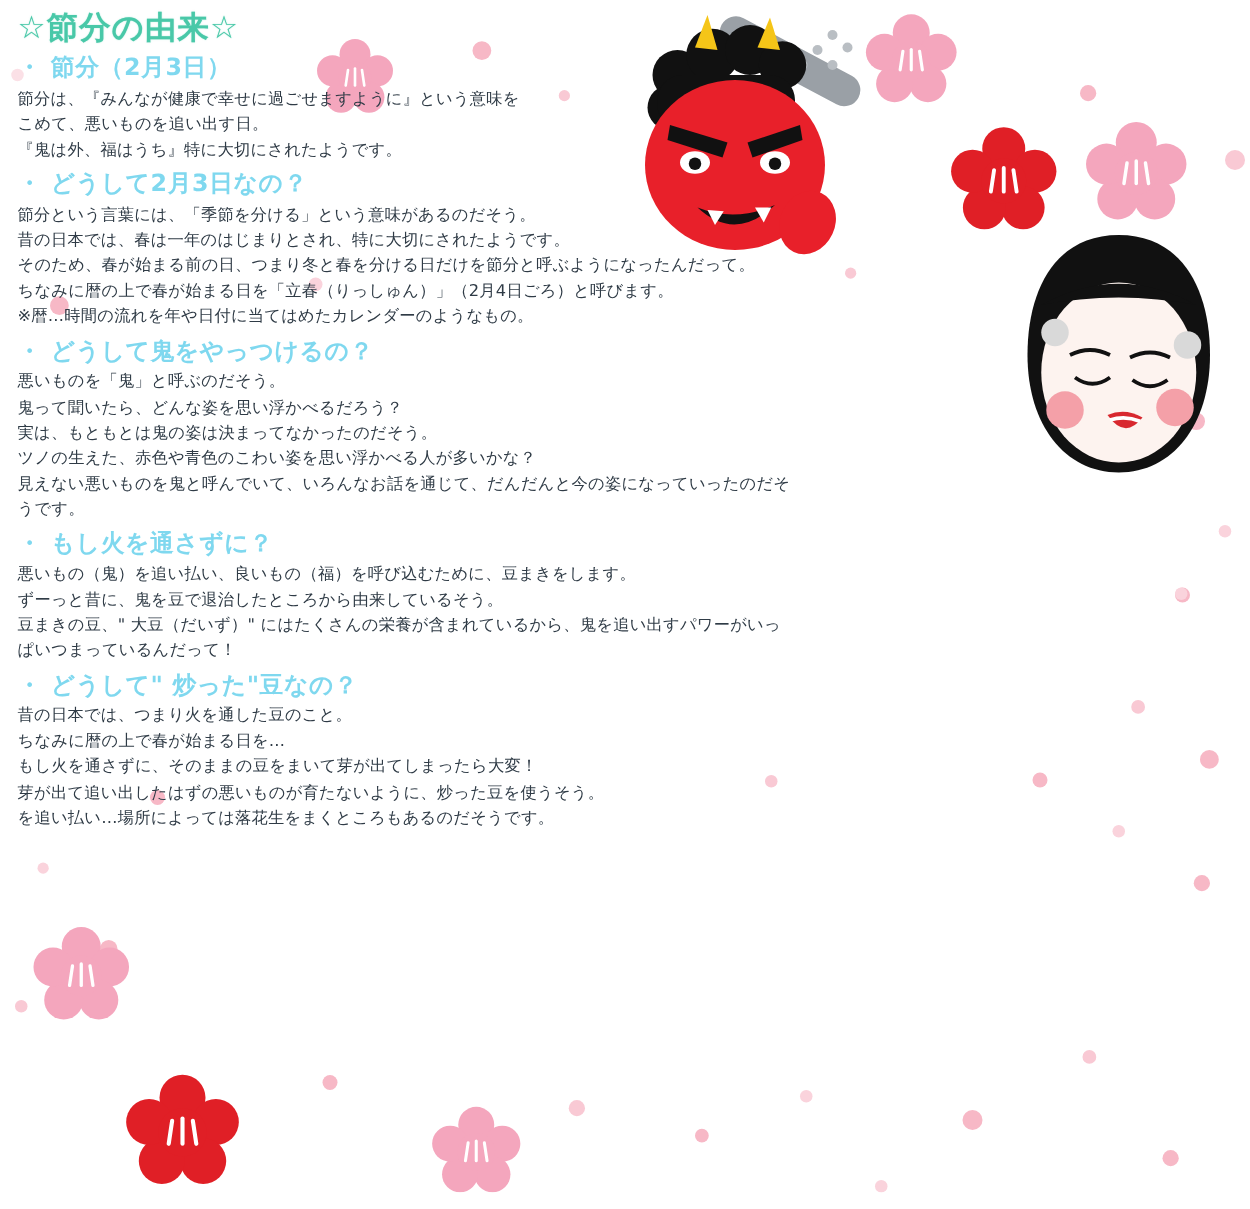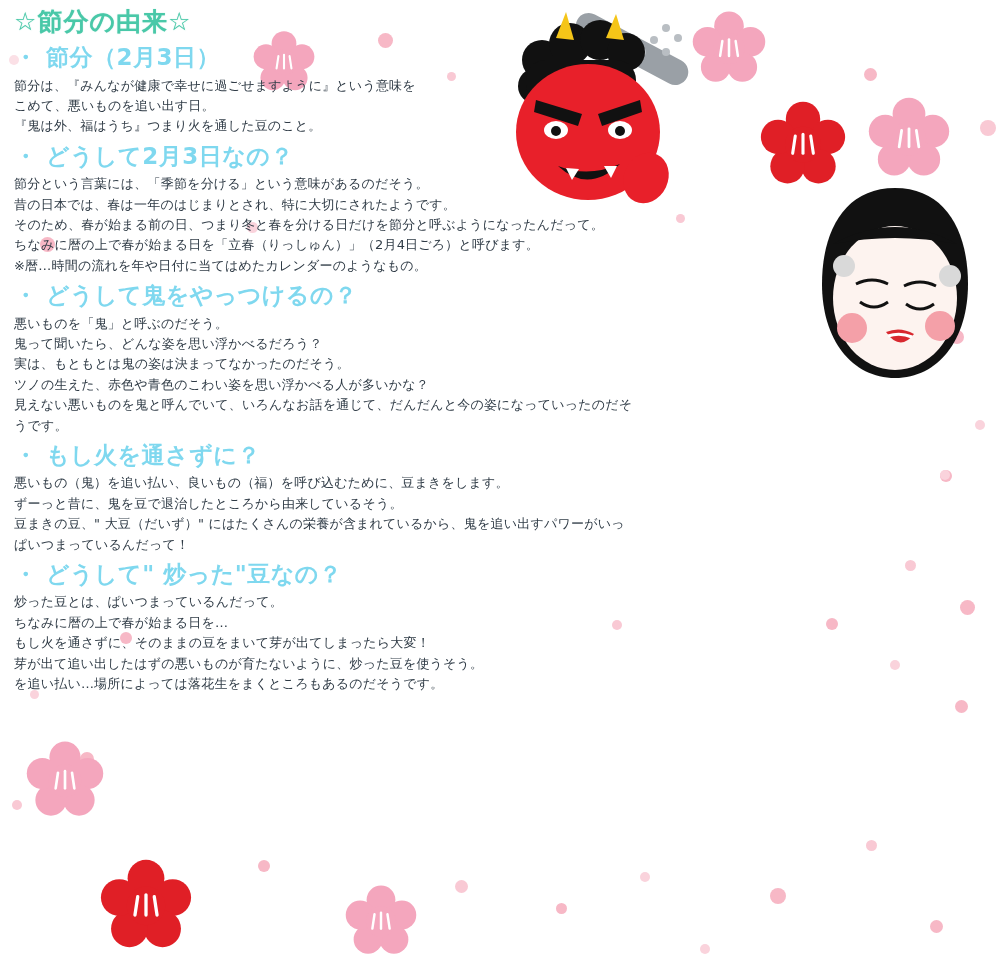--- a/index.html
+++ b/index.html
@@ -57,21 +57,21 @@
     color: #49c8a8;
     font-size: 25px;
     font-weight: bold;
     letter-spacing: 1px;
     line-height: 1.25;
     margin: 0 0 4px 4px;
     text-shadow: 0 0 1px rgba(73,200,168,.6);
   }
   .heading {
     color: #7fd8ef;
-    font-size: 23px;
+    font-size: 19px;
     font-weight: bold;
     line-height: 1.45;
     margin: 3px 0 1px 4px;
     letter-spacing: .5px;
   }
   .para {
     color: #2f3b46;
     font-size: 13px;
     line-height: 1.57;
     margin: 0 0 0 4px;
@@ -301,21 +301,21 @@
   </div>
 
   <div id="content">
 
     <div class="title">☆節分の由来☆</div>
 
     <div class="section">
       <div class="heading">・ 節分（2月3日）</div>
       <div class="para">節分は、『みんなが健康で幸せに過ごせますように』という意味を</div>
       <div class="para">こめて、悪いものを追い出す日。</div>
-      <div class="para">『鬼は外、福はうち』つまり火を通した豆のこと。</div>
+      <div class="para">『鬼は外、福はうち』特に大切にされたようです。</div>
     </div>
 
     <div class="section">
       <div class="heading">・ どうして2月3日なの？</div>
       <div class="para">節分という言葉には、「季節を分ける」という意味があるのだそう。</div>
       <div class="para">昔の日本では、春は一年のはじまりとされ、特に大切にされたようです。</div>
       <div class="para">そのため、春が始まる前の日、つまり冬と春を分ける日だけを節分と呼ぶようになったんだって。</div>
       <div class="para">ちなみに暦の上で春が始まる日を「立春（りっしゅん）」（2月4日ごろ）と呼びます。</div>
       <div class="para">※暦…時間の流れを年や日付に当てはめたカレンダーのようなもの。</div>
     </div>
@@ -333,21 +333,21 @@
     <div class="section">
       <div class="heading">・ もし火を通さずに？</div>
       <div class="para">悪いもの（鬼）を追い払い、良いもの（福）を呼び込むために、豆まきをします。</div>
       <div class="para">ずーっと昔に、鬼を豆で退治したところから由来しているそう。</div>
       <div class="para">豆まきの豆、" 大豆（だいず）" にはたくさんの栄養が含まれているから、鬼を追い出すパワーがいっ</div>
       <div class="para">ぱいつまっているんだって！</div>
     </div>
 
     <div class="section">
       <div class="heading">・ どうして" 炒った"豆なの？</div>
-      <div class="para">炒った豆とは、ぱいつまっているんだって。</div>
+      <div class="para">昔の日本では、つまり火を通した豆のこと。</div>
       <div class="para">ちなみに暦の上で春が始まる日を…</div>
       <div class="para">もし火を通さずに、そのままの豆をまいて芽が出てしまったら大変！</div>
       <div class="para">芽が出て追い出したはずの悪いものが育たないように、炒った豆を使うそう。</div>
       <div class="para">を追い払い…場所によっては落花生をまくところもあるのだそうです。</div>
     </div>
 
   </div>
 </div>
 
 </body></html>

